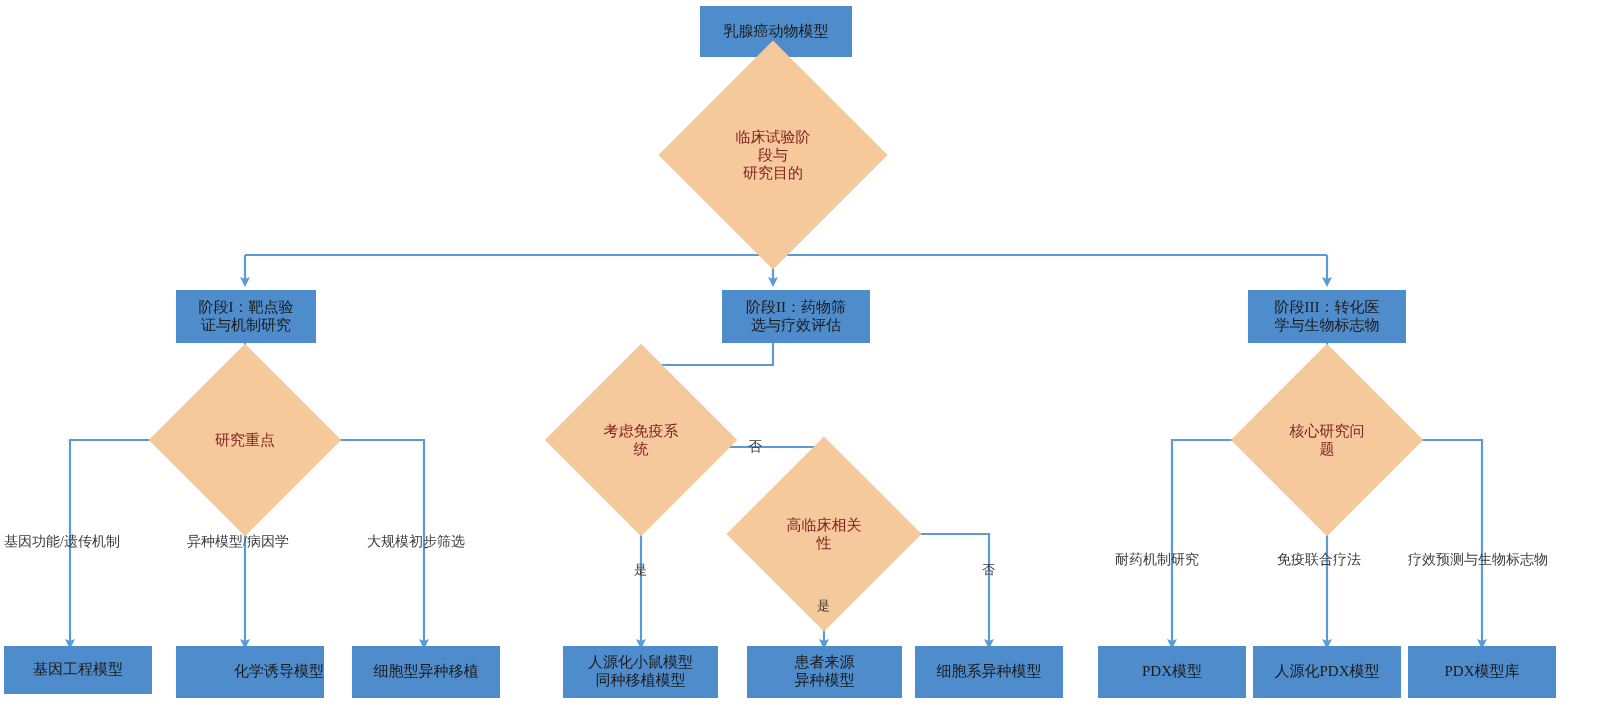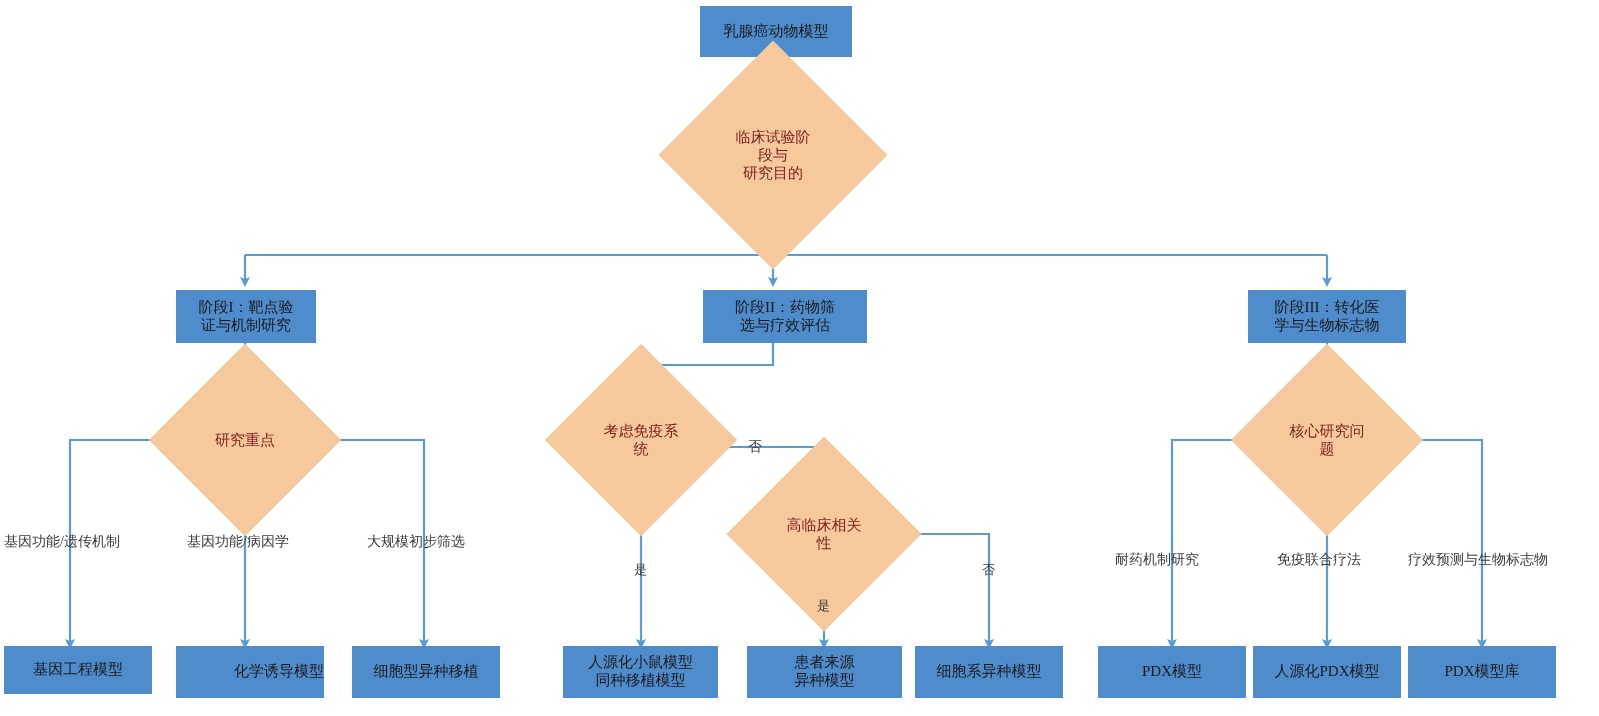--- a/index.html
+++ b/index.html
@@ -123,21 +123,21 @@
 
   <div class="node box" style="left:700px;top:6px;width:152px;height:51px;">
     <span>乳腺癌动物模型</span>
   </div>
 
   <div class="node box" style="left:176px;top:290px;width:140px;height:53px;">
     <span>阶段I：靶点验
 证与机制研究</span>
   </div>
 
-  <div class="node box" style="left:703px;top:290px;width:164px;height:53px;">
+  <div class="node box" style="left:722px;top:290px;width:148px;height:53px;">
     <span>阶段II：药物筛
 选与疗效评估</span>
   </div>
 
   <div class="node box" style="left:1248px;top:290px;width:158px;height:53px;">
     <span>阶段III：转化医
 学与生物标志物</span>
   </div>
 
   <div class="node box" style="left:4px;top:646px;width:148px;height:48px;">
@@ -198,21 +198,21 @@
     <div class="diamond-shape" style="left:-29px;top:-29px;width:138px;height:138px;"></div>
     <div class="diamond-label">高临床相关性</div>
   </div>
 
   <div class="diamond-wrap" style="left:1287px;top:400px;width:80px;height:80px;">
     <div class="diamond-shape" style="left:-28px;top:-28px;width:136px;height:136px;"></div>
     <div class="diamond-label">核心研究问题</div>
   </div>
 
   <div class="edge-label" style="left:4px;top:533px;">基因功能/遗传机制</div>
-  <div class="edge-label" style="left:187px;top:533px;">基因功能/病因学</div>
+  <div class="edge-label" style="left:187px;top:533px;">异种模型/病因学</div>
   <div class="edge-label" style="left:367px;top:533px;">大规模初步筛选</div>
 
   <div class="edge-label" style="left:748px;top:438px;">否</div>
   <div class="edge-label vert" style="left:634px;top:561px;">是</div>
 
   <div class="edge-label vert" style="left:817px;top:597px;">是</div>
   <div class="edge-label vert" style="left:982px;top:561px;">否</div>
 
   <div class="edge-label" style="left:1115px;top:551px;">耐药机制研究</div>
   <div class="edge-label" style="left:1277px;top:551px;">免疫联合疗法</div>

